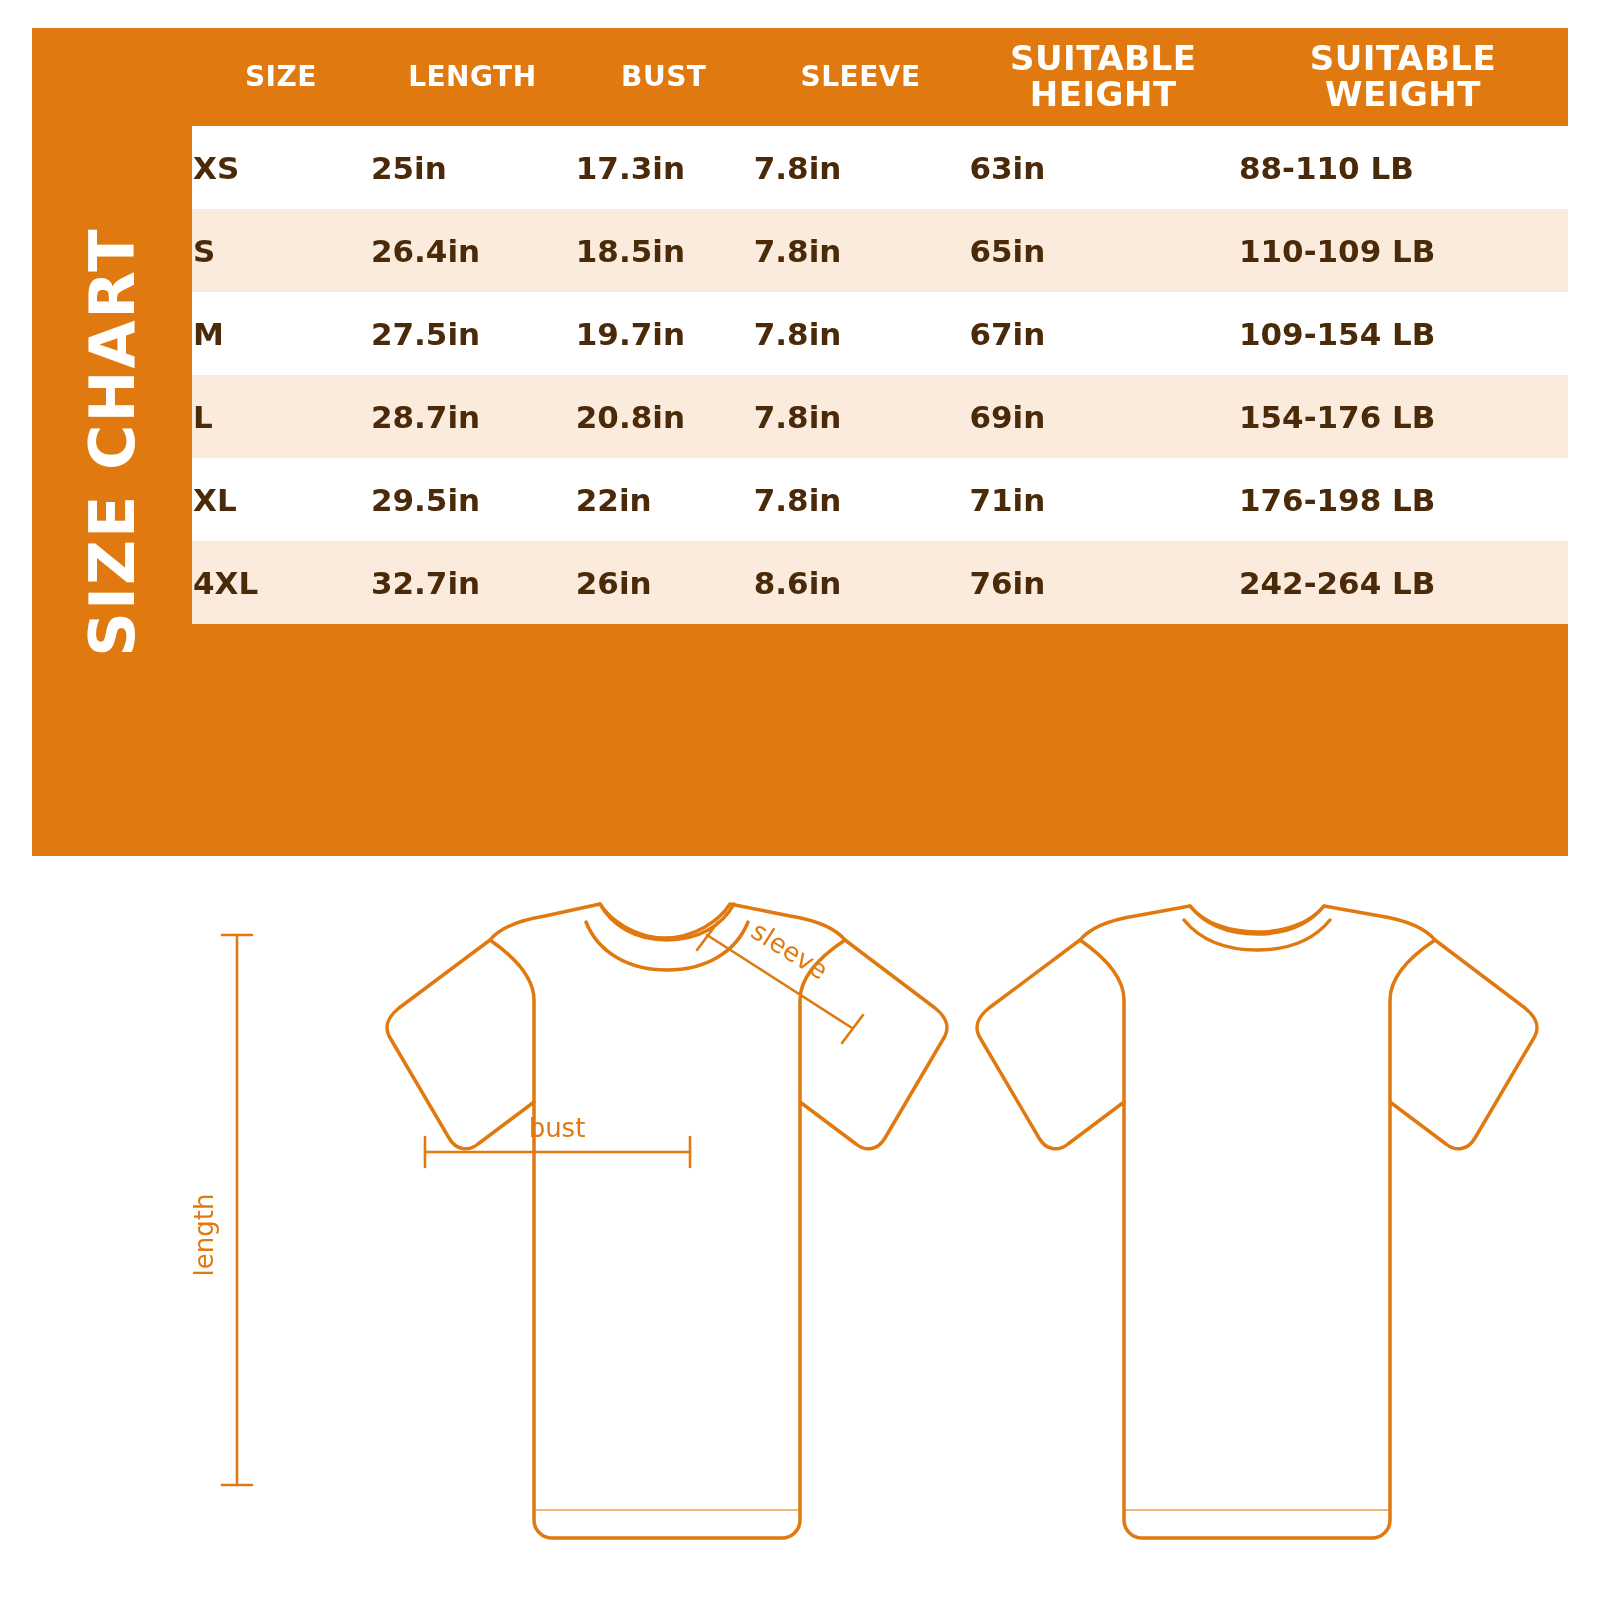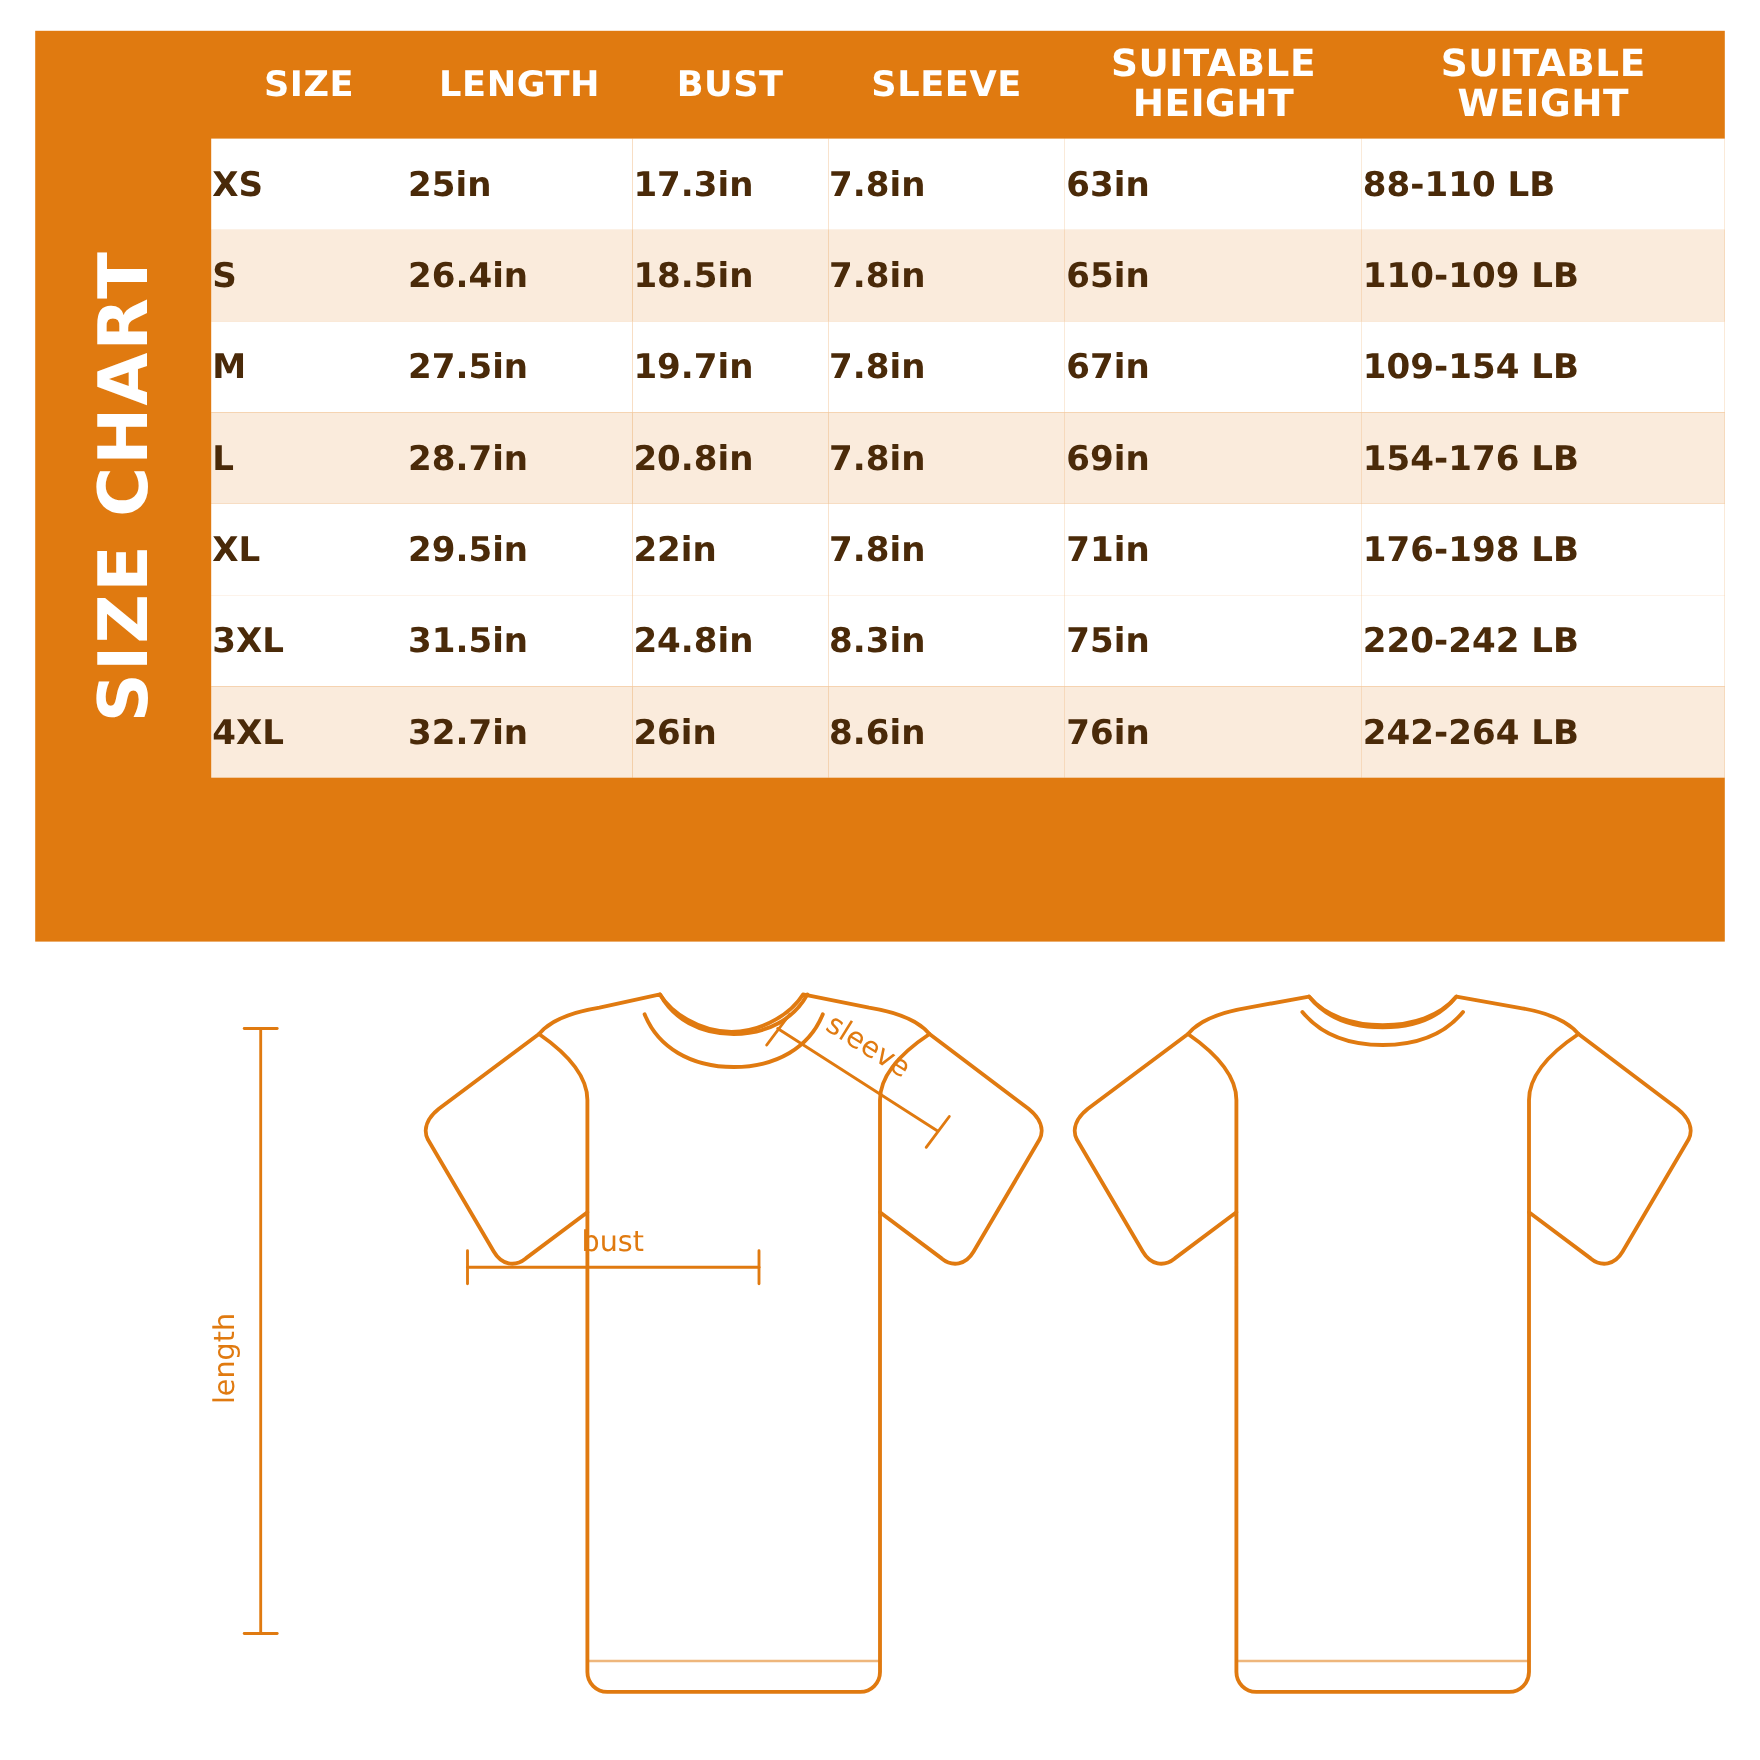--- a/index.html
+++ b/index.html
@@ -51,21 +51,21 @@
     display: flex;
     flex-direction: column;
   }
   table.size-table {
     width: 100%;
     border-collapse: collapse;
     table-layout: fixed;
   }
   table.size-table th {
     color: #ffffff;
-    font-size: 32px;
+    font-size: 28px;
     font-weight: bold;
     letter-spacing: 0.5px;
     height: 96px;
     vertical-align: middle;
     text-align: center;
     line-height: 1.05;
     font-family: "DejaVu Sans", sans-serif;
   }
   table.size-table th.small-head {
     font-size: 34px;
@@ -176,28 +176,20 @@
             <td>69in</td>
             <td>154-176 LB</td>
           </tr>
           <tr class="row-odd">
             <td>XL</td>
             <td>29.5in</td>
             <td>22in</td>
             <td>7.8in</td>
             <td>71in</td>
             <td>176-198 LB</td>
-          </tr>
-          <tr class="row-odd">
-            <td>3XL</td>
-            <td>31.5in</td>
-            <td>24.8in</td>
-            <td>8.3in</td>
-            <td>75in</td>
-            <td>220-242 LB</td>
           </tr>
           <tr class="row-even">
             <td>4XL</td>
             <td>32.7in</td>
             <td>26in</td>
             <td>8.6in</td>
             <td>76in</td>
             <td>242-264 LB</td>
           </tr>
         </tbody>

